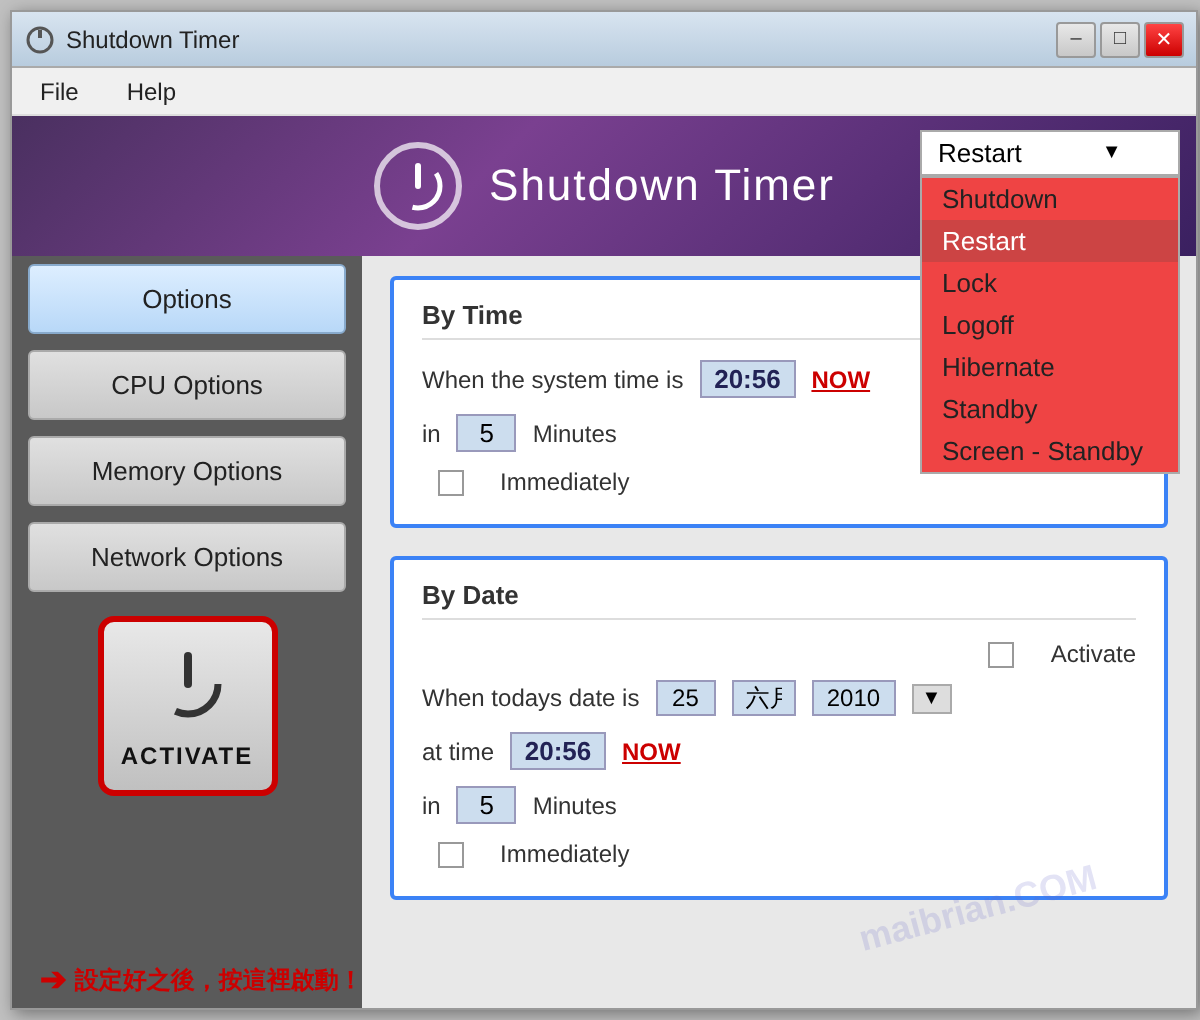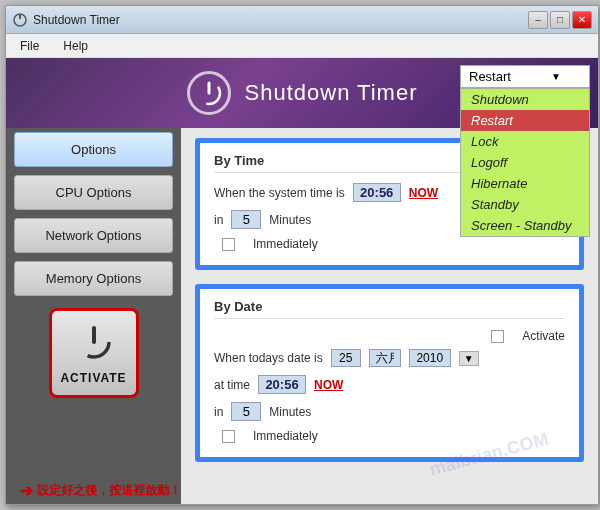--- a/index.html
+++ b/index.html
@@ -124,25 +124,24 @@
       width: 130px;
     }
     .dropdown-arrow {
       font-size: 10px;
     }
     .dropdown-menu {
       position: absolute;
       top: 100%;
       left: 0;
       right: 0;
-      background: #bef264;
+      background: #ef4444;
       border: 1px solid #aaa;
       z-index: 100;
       width: 130px;
-      font-style: italic;
     }
     .dropdown-menu-item {
       padding: 3px 10px;
       font-size: 13px;
       cursor: pointer;
       color: #222;
     }
     .dropdown-menu-item.selected {
       background: #c44;
       color: white;
@@ -225,21 +224,21 @@
     
     .content-area {
       flex: 1;
       background: #e8e8e8;
       padding: 10px 14px;
       overflow-y: auto;
     }
 
     .section-box {
       background: white;
-      border: 5px solid #3b82f6;
+      border: 2px solid #3b82f6;
       border-radius: 3px;
       margin-bottom: 14px;
       padding: 10px 14px;
     }
     .section-title {
       font-size: 13px;
       font-weight: bold;
       color: #333;
       margin-bottom: 10px;
       border-bottom: 1px solid #ddd;
@@ -400,22 +399,22 @@
         </svg>
       </div>
       <span class="app-title">Shutdown Timer</span>
     </div>
 
     <div class="main-content">
 
       <div class="sidebar">
         <div class="sidebar-btn active">Options</div>
         <div class="sidebar-btn">CPU Options</div>
+        <div class="sidebar-btn">Memory Options</div>
         <div class="sidebar-btn">Network Options</div>
-        <div class="sidebar-btn">Memory Options</div>
 
         <div class="activate-area">
           <div class="activate-btn">
             <div class="activate-icon">
               <svg width="40" height="40" viewBox="0 0 40 40">
                 <circle cx="20" cy="20" r="15" fill="none" stroke="#333" stroke-width="3.5" stroke-dasharray="30 65" stroke-dashoffset="0"></circle>
                 <line x1="20" y1="6" x2="20" y2="20" stroke="#333" stroke-width="4" stroke-linecap="round"></line>
               </svg>
             </div>
             <div class="activate-label">ACTIVATE</div>

